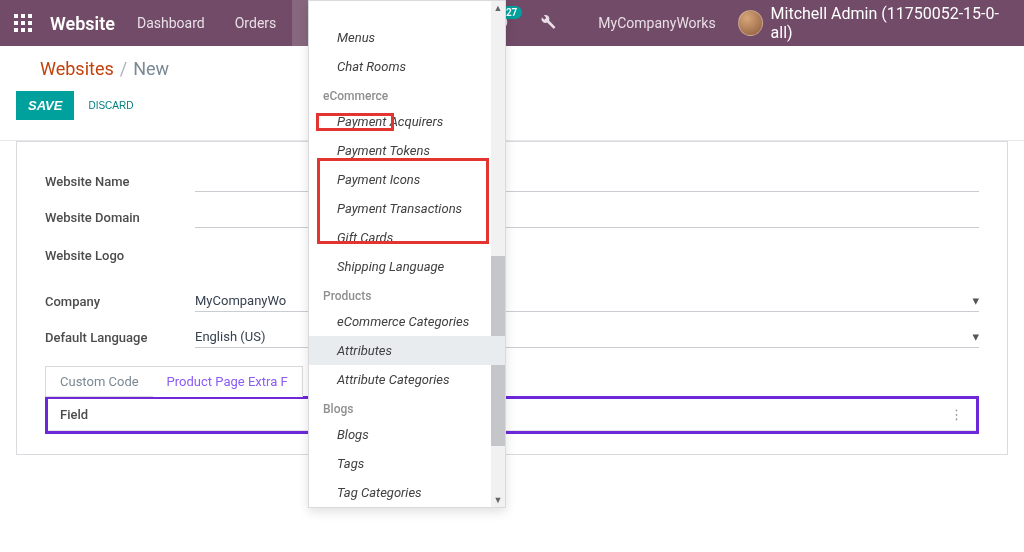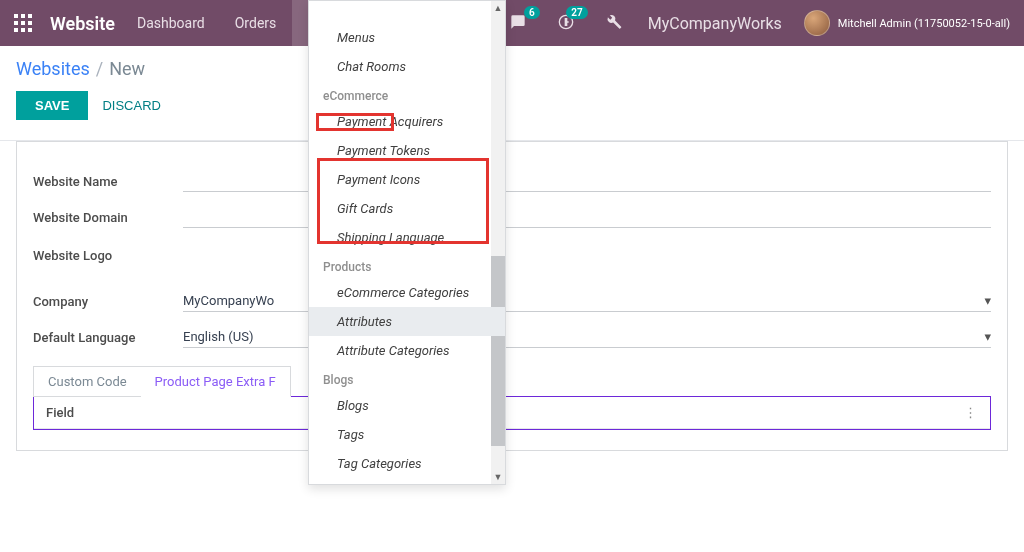--- a/index.html
+++ b/index.html
@@ -10,52 +10,52 @@
   .apps-icon { width: 18px; height: 18px; display: grid; grid-template-columns: repeat(3,4px); grid-template-rows: repeat(3,4px); gap: 3px; cursor: pointer; }
   .apps-icon span { background: #fff; }
   .brand { font-weight: 600; font-size: 18px; margin-left: 4px; }
   .nav-item { color: #e9dfe6; font-size: 14px; cursor: pointer; padding: 8px 8px; }
   .plus-box { width: 46px; height: 46px; display: flex; align-items: center; justify-content: center; background: #87677e; margin-left: -6px; cursor: pointer; }
   .plus-box svg { width: 14px; height: 14px; fill: #fff; }
   .spacer { flex: 1; }
   .icon-btn { color: #e9dfe6; cursor: pointer; position: relative; padding: 4px; }
   .icon-btn svg { width: 16px; height: 16px; fill: #e9dfe6; }
   .badge { position: absolute; top: -4px; right: -10px; background: #00A09D; color: #fff; font-size: 10px; font-weight: 600; border-radius: 8px; padding: 1px 5px; }
-  .company-name { color: #e9dfe6; font-size: 16px; cursor: pointer; margin-left: 8px; }
+  .company-name { color: #e9dfe6; font-size: 14px; cursor: pointer; margin-left: 24px; }
   .user-block { display: flex; align-items: center; gap: 8px; cursor: pointer; margin-left: 8px; }
   .avatar { width: 26px; height: 26px; border-radius: 50%; background: radial-gradient(circle at 35% 30%, #d9a679, #8b5a3c); border: 1px solid rgba(255,255,255,.3); }
-  .username { color: #fff; font-size: 11px; }
+  .username { color: #fff; font-size: 16px; }
 
   
   .control-bar { padding: 12px 16px 10px; }
   .breadcrumb { font-size: 18px; color: #7b8994; display: flex; gap: 6px; align-items: baseline; }
-  .breadcrumb a { color: #3b82f6; text-decoration: none; }
+  .breadcrumb a { color: #c2410c; text-decoration: none; margin-left: 24px; }
   .breadcrumb .sep { color: #aab2bd; }
   .button-row { margin-top: 12px; display: flex; gap: 14px; align-items: center; }
-  .btn-save { background: #00A09D; color: #fff; border: none; padding: 7px 19px; font-weight: 600; font-size: 13px; cursor: pointer; }
-  .btn-discard { background: none; border: none; color: #017e84; font-weight: 500; font-size: 13px; cursor: pointer; }
+  .btn-save { background: #00A09D; color: #fff; border: none; padding: 7px 12px; font-weight: 600; font-size: 13px; cursor: pointer; font-style: italic; }
+  .btn-discard { background: none; border: none; color: #017e84; font-weight: 500; font-size: 10px; cursor: pointer; }
   .hr { border-top: 1px solid #e5e7eb; margin-top: 10px; }
 
   
   .sheet-wrap { padding: 0 16px 16px; }
-  .sheet { border: 1px solid #d8dadd; background: #fff; padding: 28px 16px 20px; }
+  .sheet { border: 1px solid #d8dadd; background: #fff; padding: 28px 28px 20px; }
   .form-row { display: flex; align-items: center; margin-bottom: 14px; }
   .form-row label { width: 150px; font-weight: 500; color: #4c4c4c; font-size: 13px; }
   .input-underline { flex: 1; border: none; border-bottom: 1px solid #c9ccd0; font-size: 13px; padding: 3px 0; outline: none; background: transparent; }
   .select-row { flex: 1; border: none; border-bottom: 1px solid #c9ccd0; font-size: 13px; padding: 3px 0; display: flex; justify-content: space-between; align-items: center; }
   .select-row .caret { color: #555; }
   .logo-space { height: 26px; }
 
   
   .tabs { display: flex; margin-top: 18px; }
   .tab { border: 1px solid #d8dadd; padding: 7px 14px; font-size: 13px; color: #7b8994; cursor: pointer; margin-bottom: -1px; background: #fff; }
   .tab.inactive { border-top: 1px solid #d8dadd; border-right: none; }
   .tab.active { color: #8b5cf6; border-bottom: 1px solid #fff; }
 
-  .tab-content { border: 1px solid #6d28d9; }
+  .tab-content { border: 3px solid #6d28d9; }
   .field-header { display: flex; justify-content: space-between; align-items: center; padding: 8px 12px; border-bottom: 1px solid #e5e7eb; font-weight: 500; color: #4c4c4c; }
   .kebab { color: #888; letter-spacing: 1px; cursor: pointer; }
   .add-line { padding: 8px 12px; color: #017e84; cursor: pointer; }
   .add-line + .blank { height: 30px; border-top: 1px solid transparent; }
 
   
   .dropdown { position: absolute; left: 308px; top: 0; width: 198px; background: #fff; border: 1px solid #d8dadd; box-shadow: 0 4px 10px rgba(0,0,0,.12); padding-bottom: 6px; z-index: 50; }
   .dropdown-inner { max-height: 500px; overflow: hidden; position: relative; }
   .menu-item { padding: 7px 14px 7px 28px; font-size: 13px; color: #404040; cursor: pointer; font-style: italic; }
   .menu-item:hover, .menu-item.hover { background: #e9ecef; }
@@ -191,20 +191,21 @@
   <div class="scroll-arrow" style="bottom:0">▼</div>
   <div class="dropdown-inner">
     <div class="first-gap"></div>
     <div class="menu-item">Menus</div>
     <div class="menu-item">Chat Rooms</div>
 
     <div class="menu-header">eCommerce</div>
     <div class="menu-item">Payment Acquirers</div>
     <div class="menu-item">Payment Tokens</div>
     <div class="menu-item">Payment Icons</div>
+    <div class="menu-item">Payment Transactions</div>
     <div class="menu-item">Gift Cards</div>
     <div class="menu-item">Shipping Language</div>
 
     <div class="menu-header">Products</div>
     <div class="menu-item">eCommerce Categories</div>
     <div class="menu-item hover">Attributes</div>
     <div class="menu-item">Attribute Categories</div>
 
     <div class="menu-header">Blogs</div>
     <div class="menu-item">Blogs</div>

